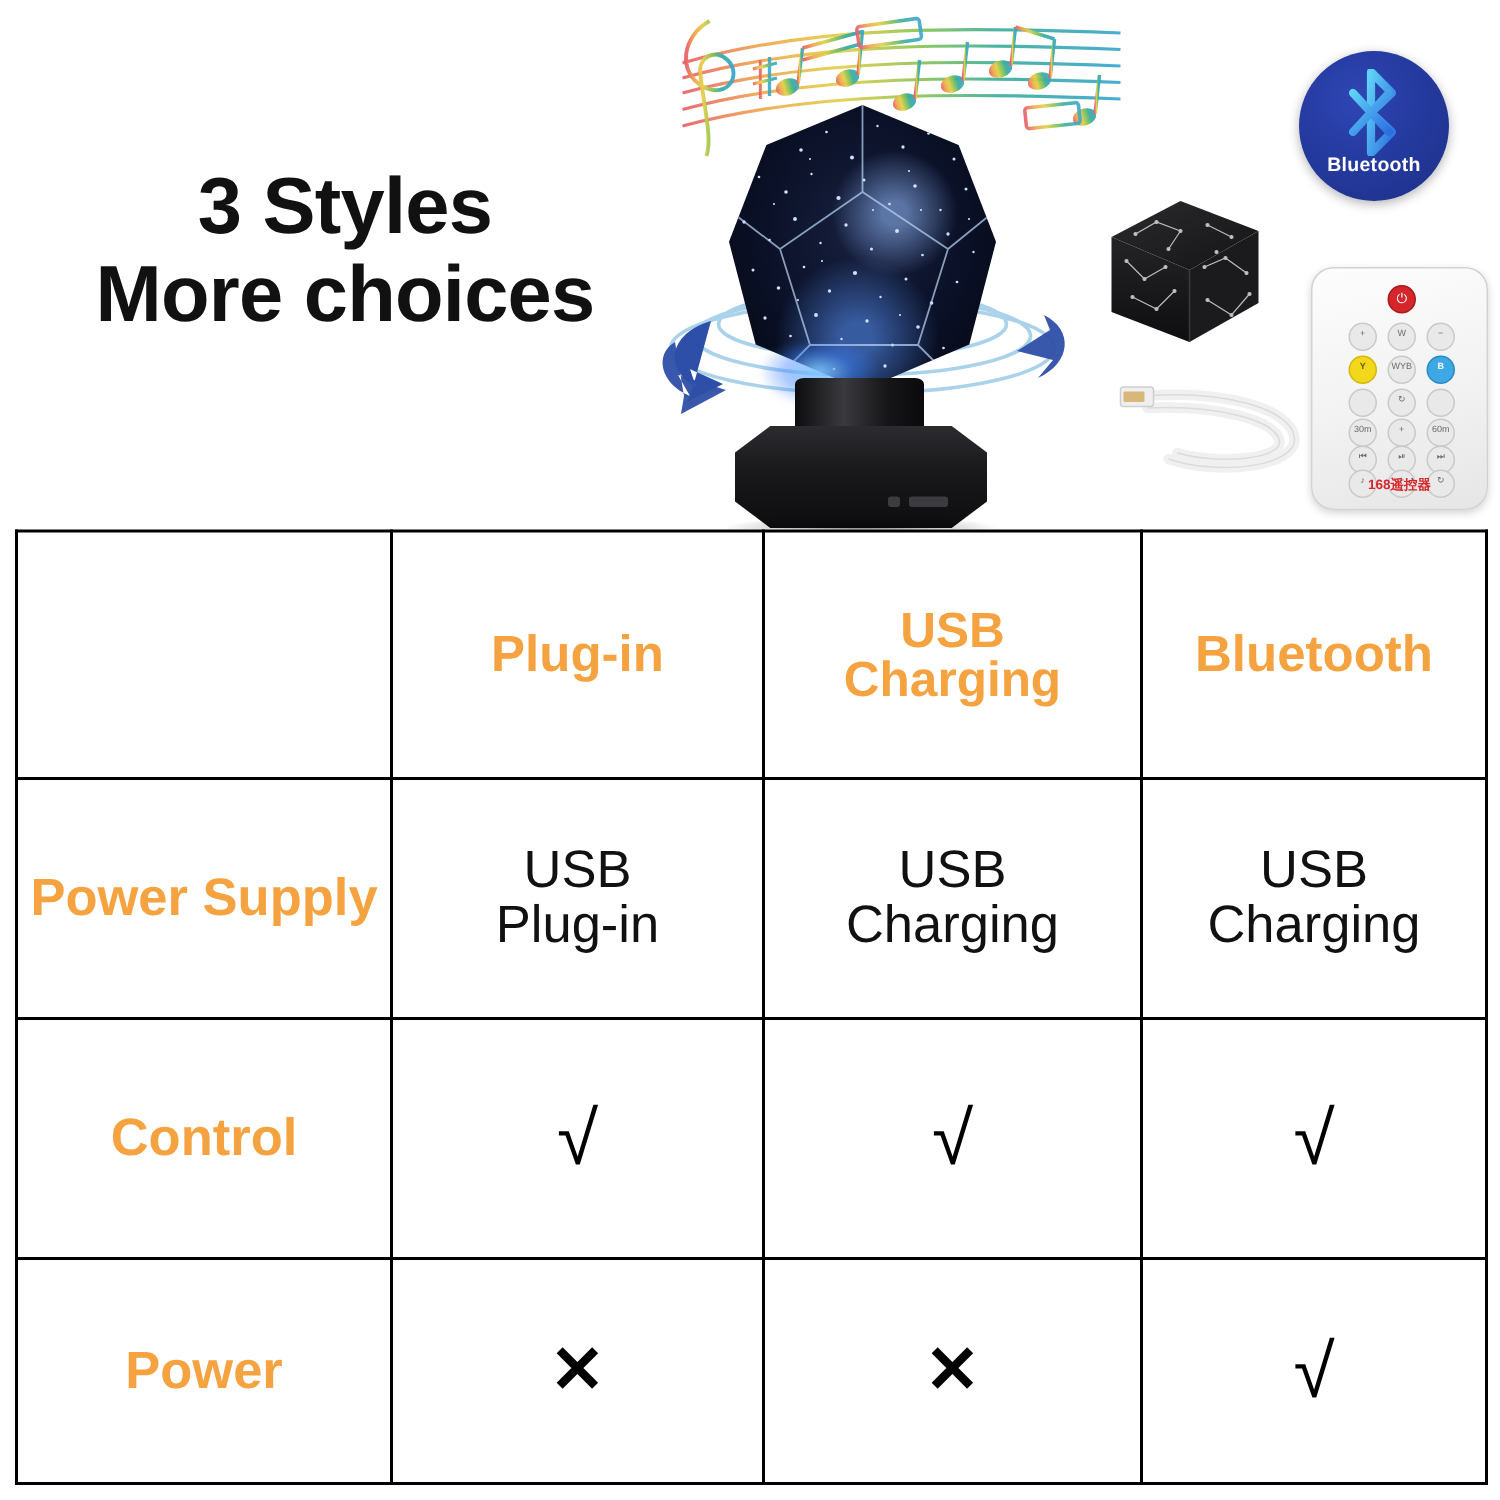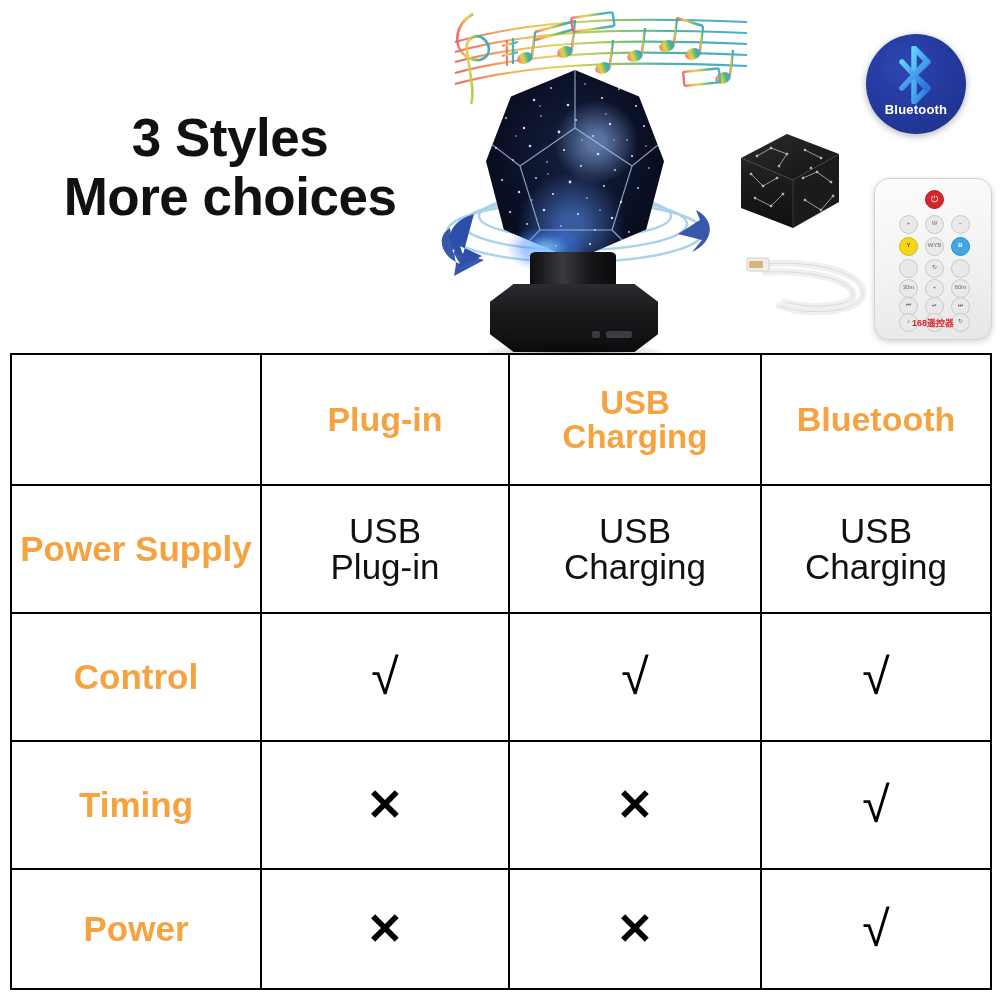--- a/index.html
+++ b/index.html
@@ -477,36 +477,20 @@
           <span class="mark check">√</span>
         </td>
         <td>
           <span class="mark check">√</span>
         </td>
         <td>
           <span class="mark check">√</span>
         </td>
       </tr>
 
-      <tr class="r-4">
-        <td>
-          <div class="rowlabel">
-            <span class="ln">Timing</span>
-          </div>
-        </td>
-        <td>
-          <span class="mark cross">✕</span>
-        </td>
-        <td>
-          <span class="mark cross">✕</span>
-        </td>
-        <td>
-          <span class="mark check">√</span>
-        </td>
-      </tr>
 
       <tr class="r-5">
         <td>
           <div class="rowlabel">
             <span class="ln">Power</span>
           </div>
         </td>
         <td>
           <span class="mark cross">✕</span>
         </td>

